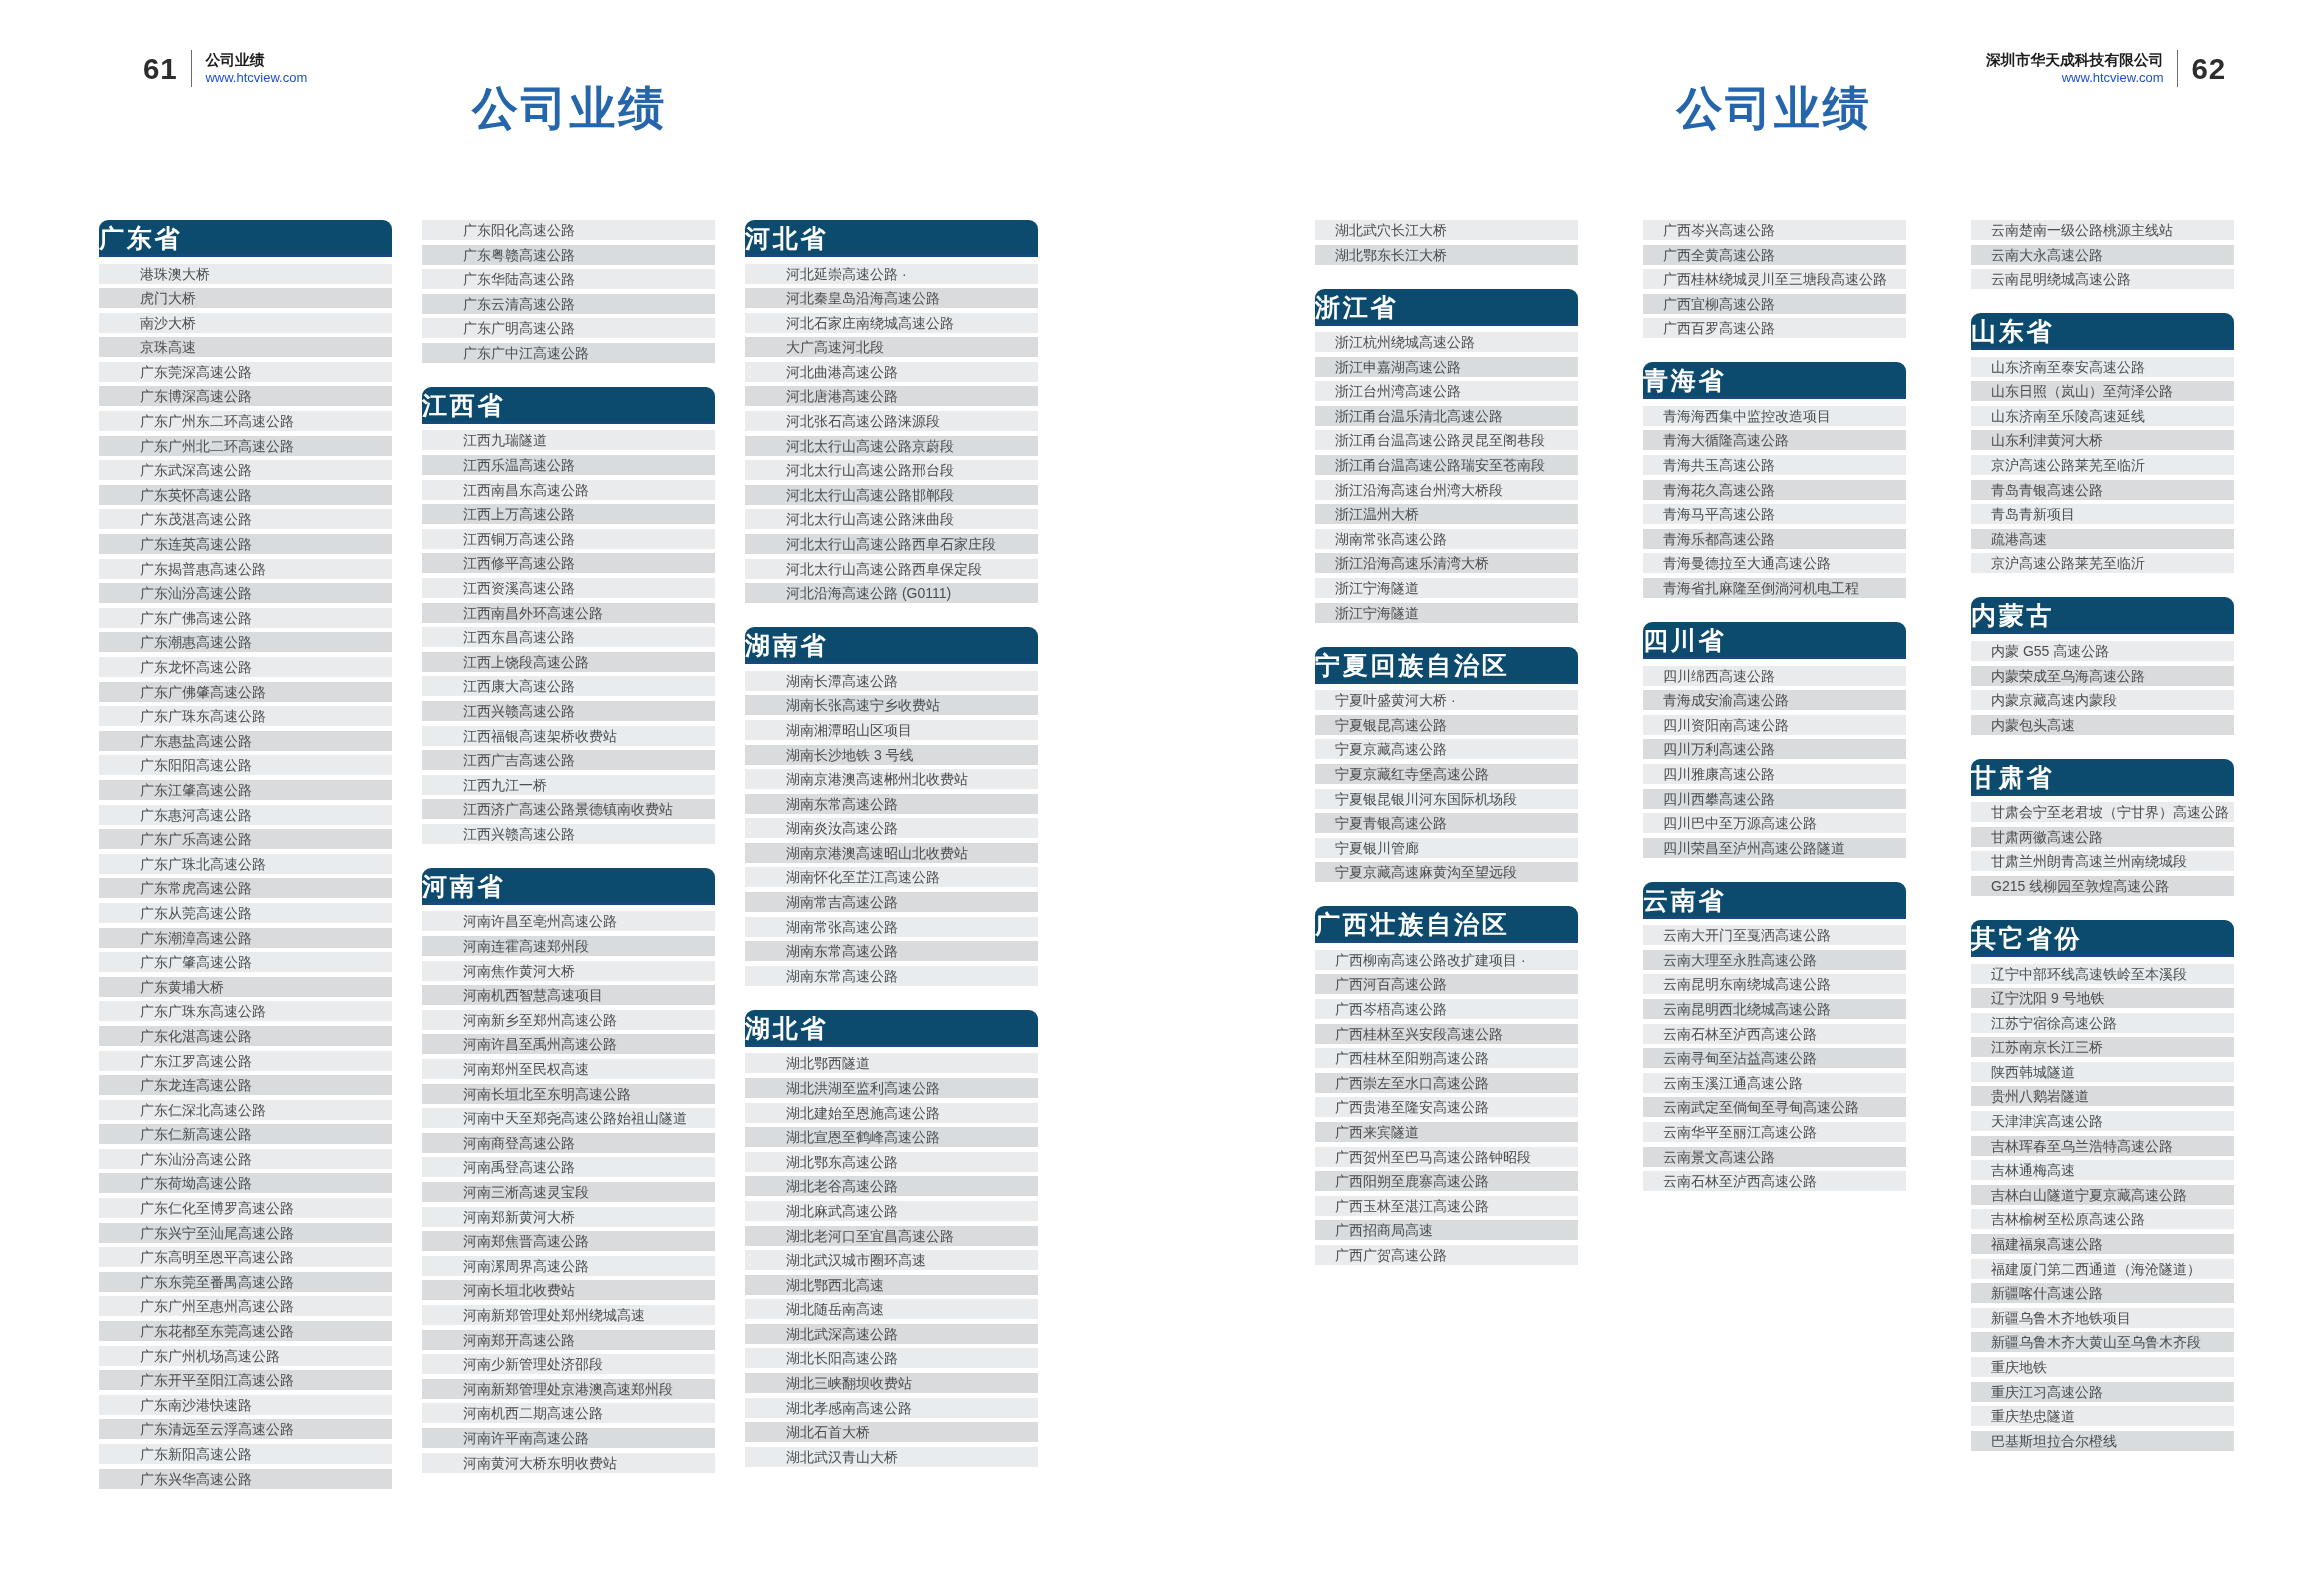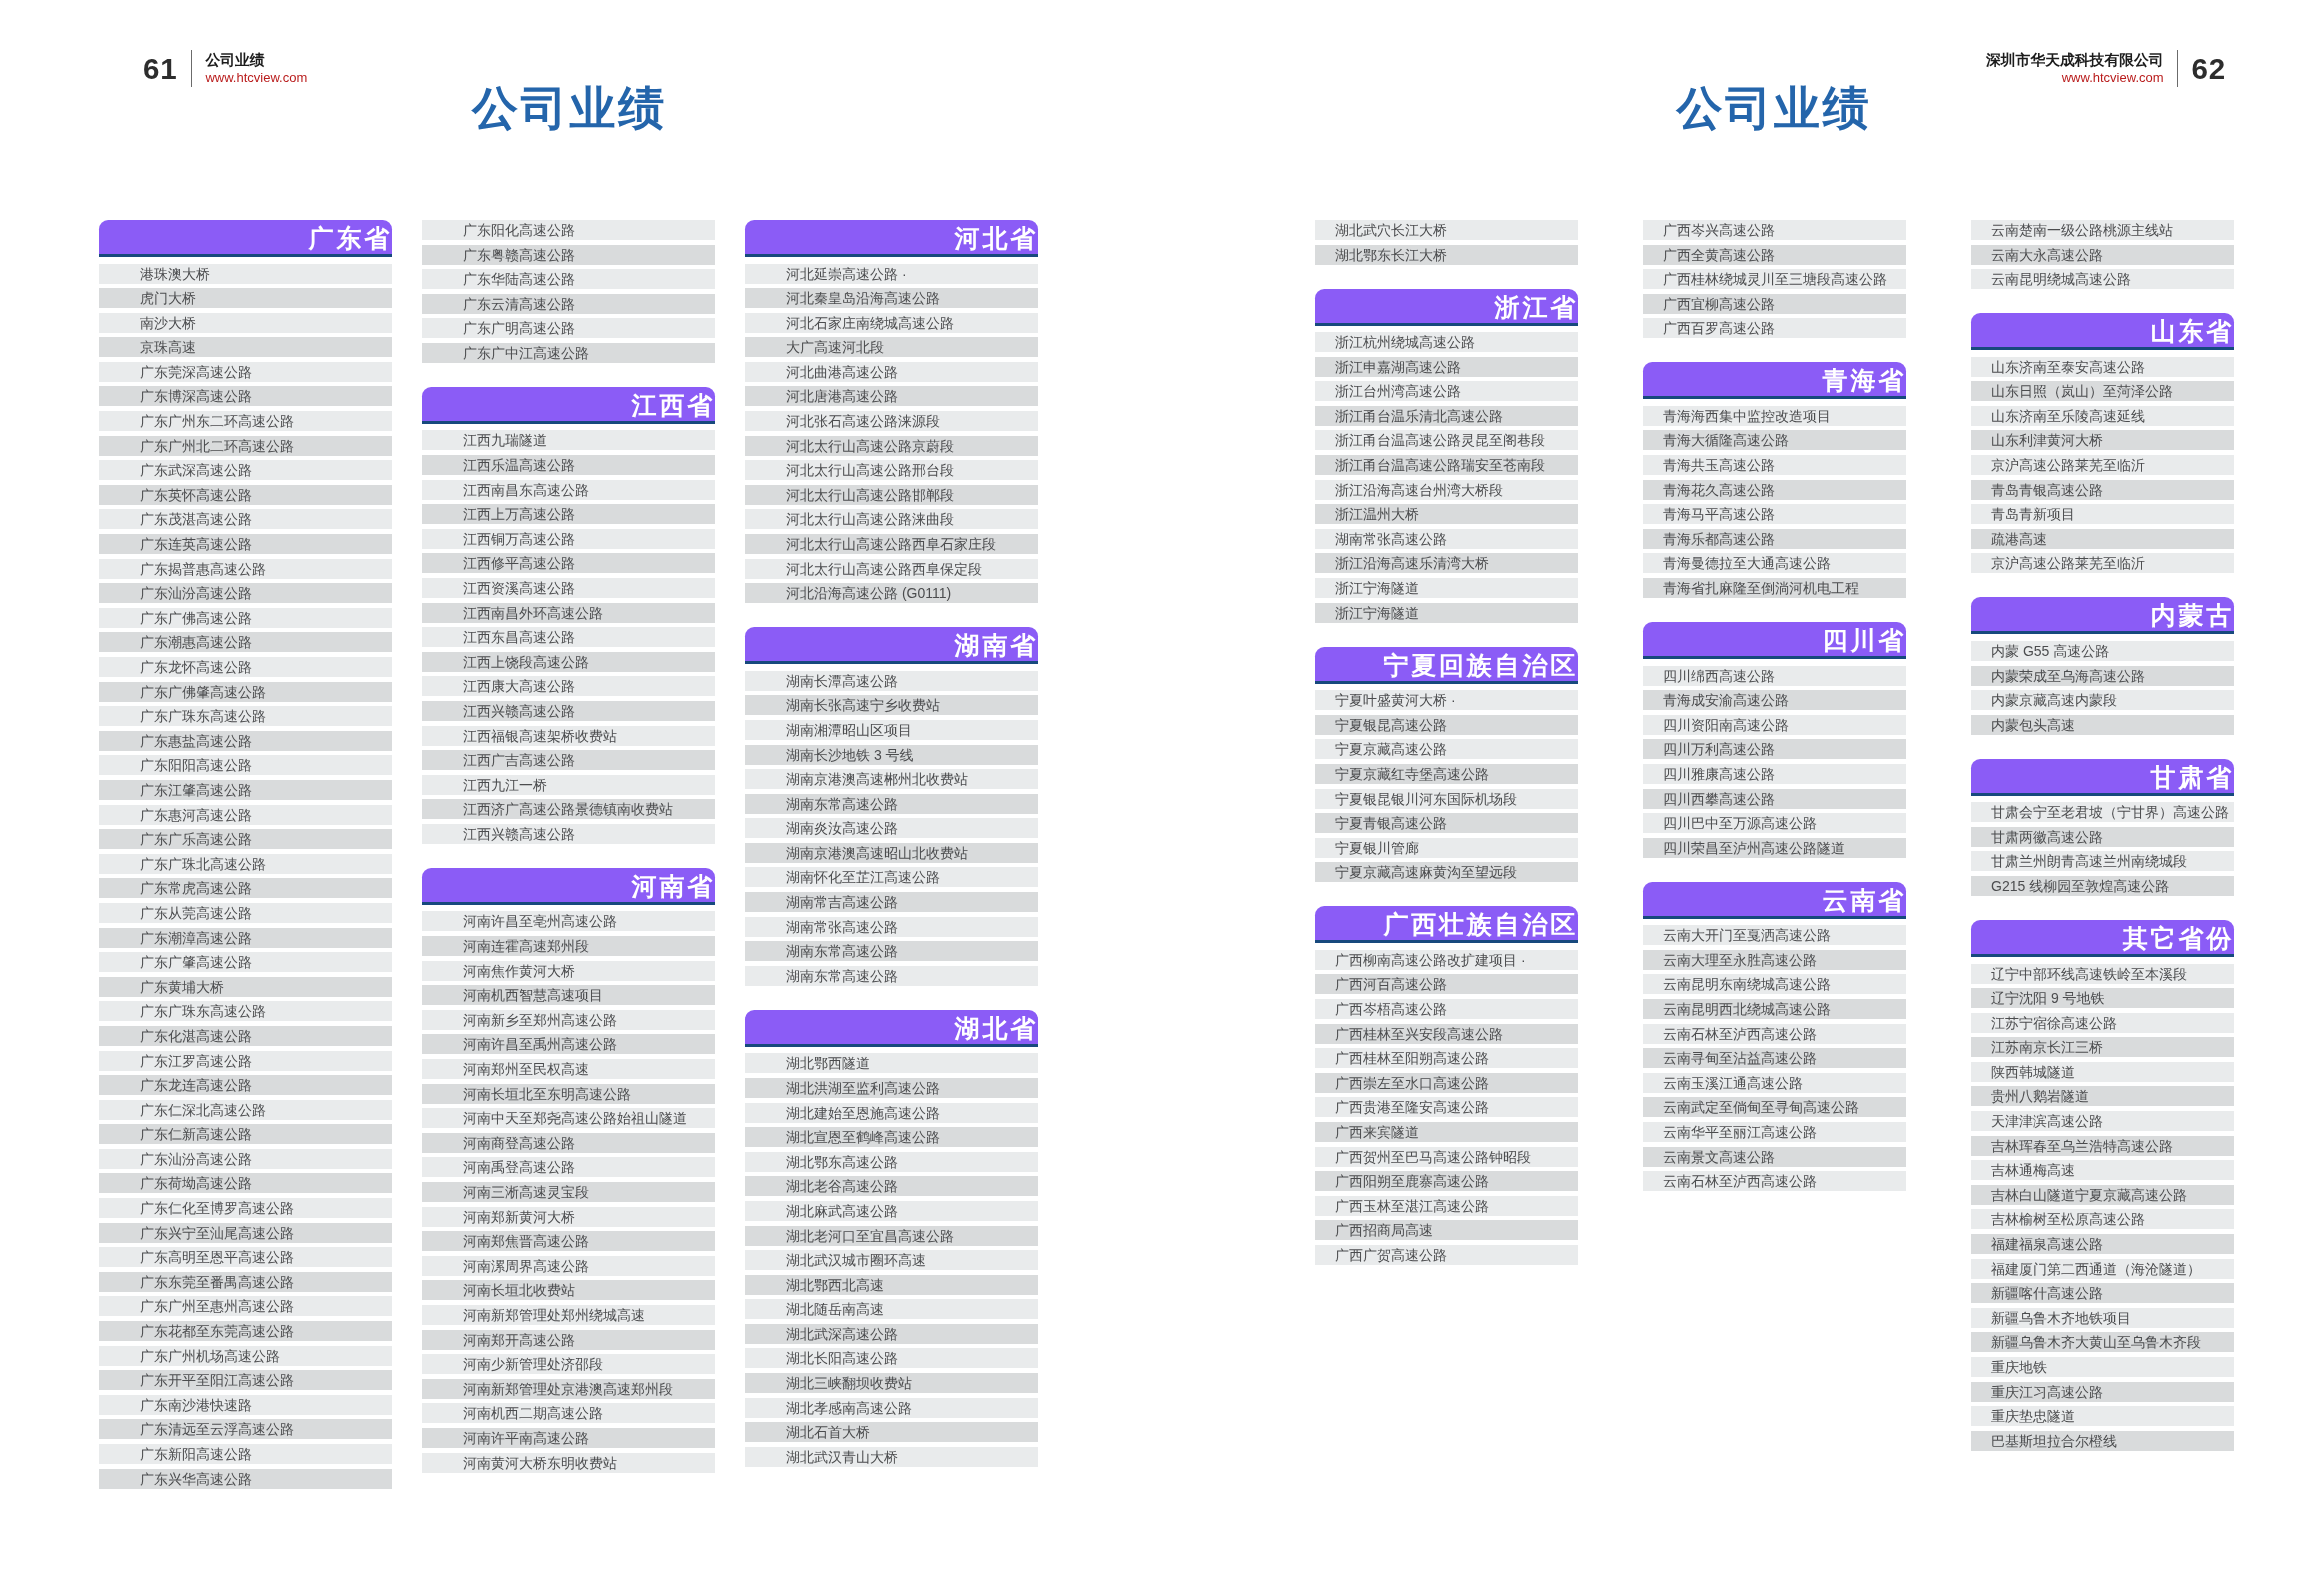--- a/index.html
+++ b/index.html
@@ -10,34 +10,34 @@
   }
   
   .topbar { position:absolute; top:50px; display:flex; align-items:center; gap:13px;margin-left:44px; }
   .topbar-left  { left:99px; }
   .topbar-right { right:97px; }
   .pagenum { font-size:29.5px; font-weight:bold; color:#2d2d2d; letter-spacing:0.9px; }
   .vbar { width:1.8px; height:37px; background:#6b6b6b; }
   .hdr-stack { display:flex; flex-direction:column; justify-content:center; line-height:1.25; }
   .hdr-stack.right { text-align:right; align-items:flex-end; }
   .hdr-title { font-size:14.8px; font-weight:bold; color:#1c1c1c; }
-  .hdr-url { font-size:13px; color:#b91c1c; }
+  .hdr-url { font-size:13px; color:#1d4ed8; }
   
   .title { position:absolute; top:78px; text-align:center; font-size:46px; font-weight:bold; color:#2465ab; letter-spacing:2.8px; }
   .title-left  { left:99px;  width:941px; }
   .title-right { left:1315px; width:918px;  }
   
   .cols { position:absolute; top:220px; display:flex; }
   .cols-left  { left:99px;  gap:30px; }
   .cols-right { left:1315px; gap:65px; }
   .cols-left  .col { width:293px; }
   .cols-right .col { width:263px; }
   .block { margin-bottom:24px; }
   .sec-header {
-    background:#8b5cf6; color:#ffffff; text-align:right;
+    background:#0c4a6e; color:#ffffff; text-align:left;
     font-size:25px; font-weight:bold; letter-spacing:2.8px;
     height:37px; line-height:37px;
     border-radius:9.2px 9.2px 0 0; border-bottom:3.7px solid #17497d;
     margin-bottom:6.5px;
   }
   .row {
     height:20px; line-height:20px; font-size:14px; color:#4b4c4e;
     margin-bottom:4.6px; white-space:nowrap; overflow:hidden;
   }
   .cols-left  .row { padding-left:41px; }

